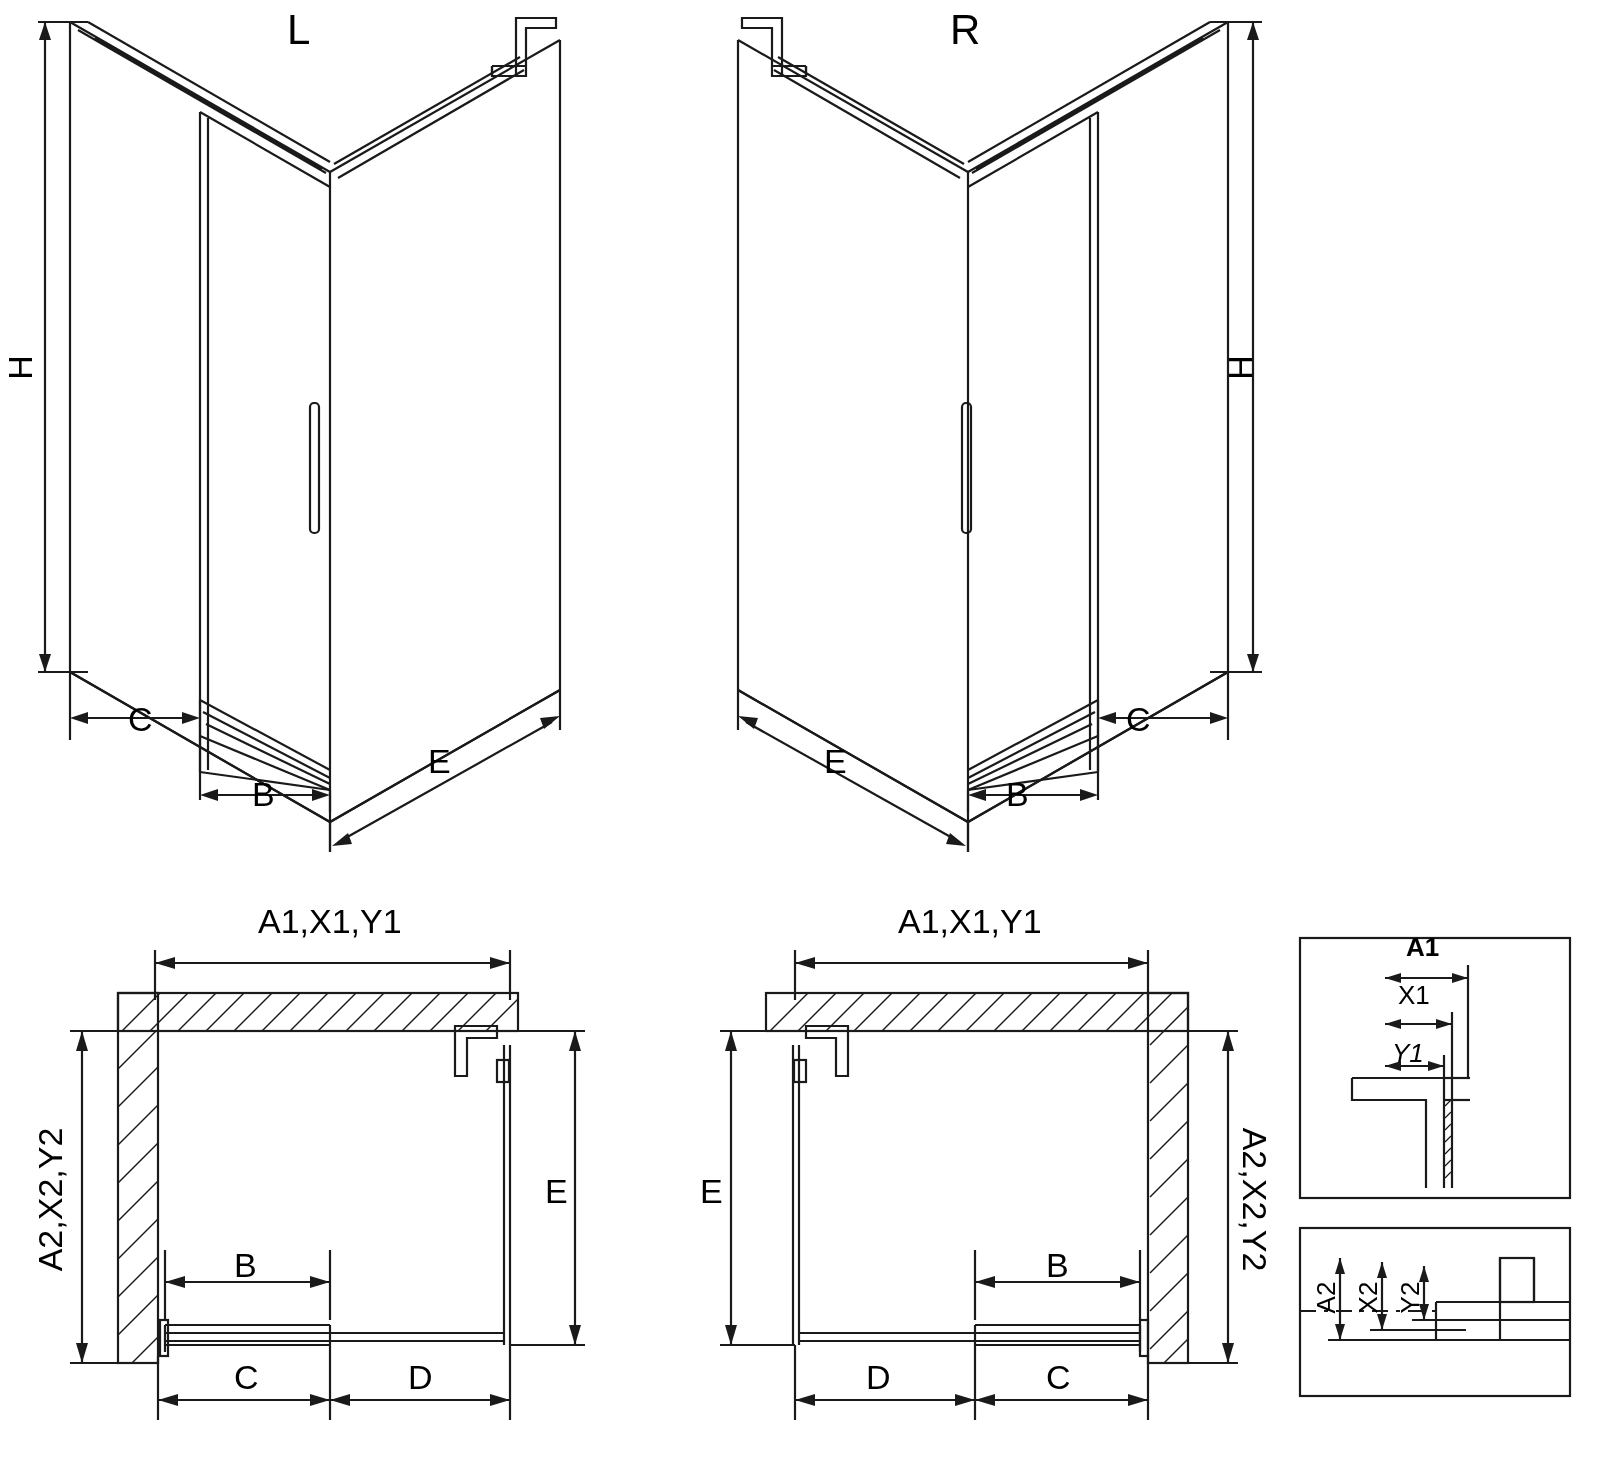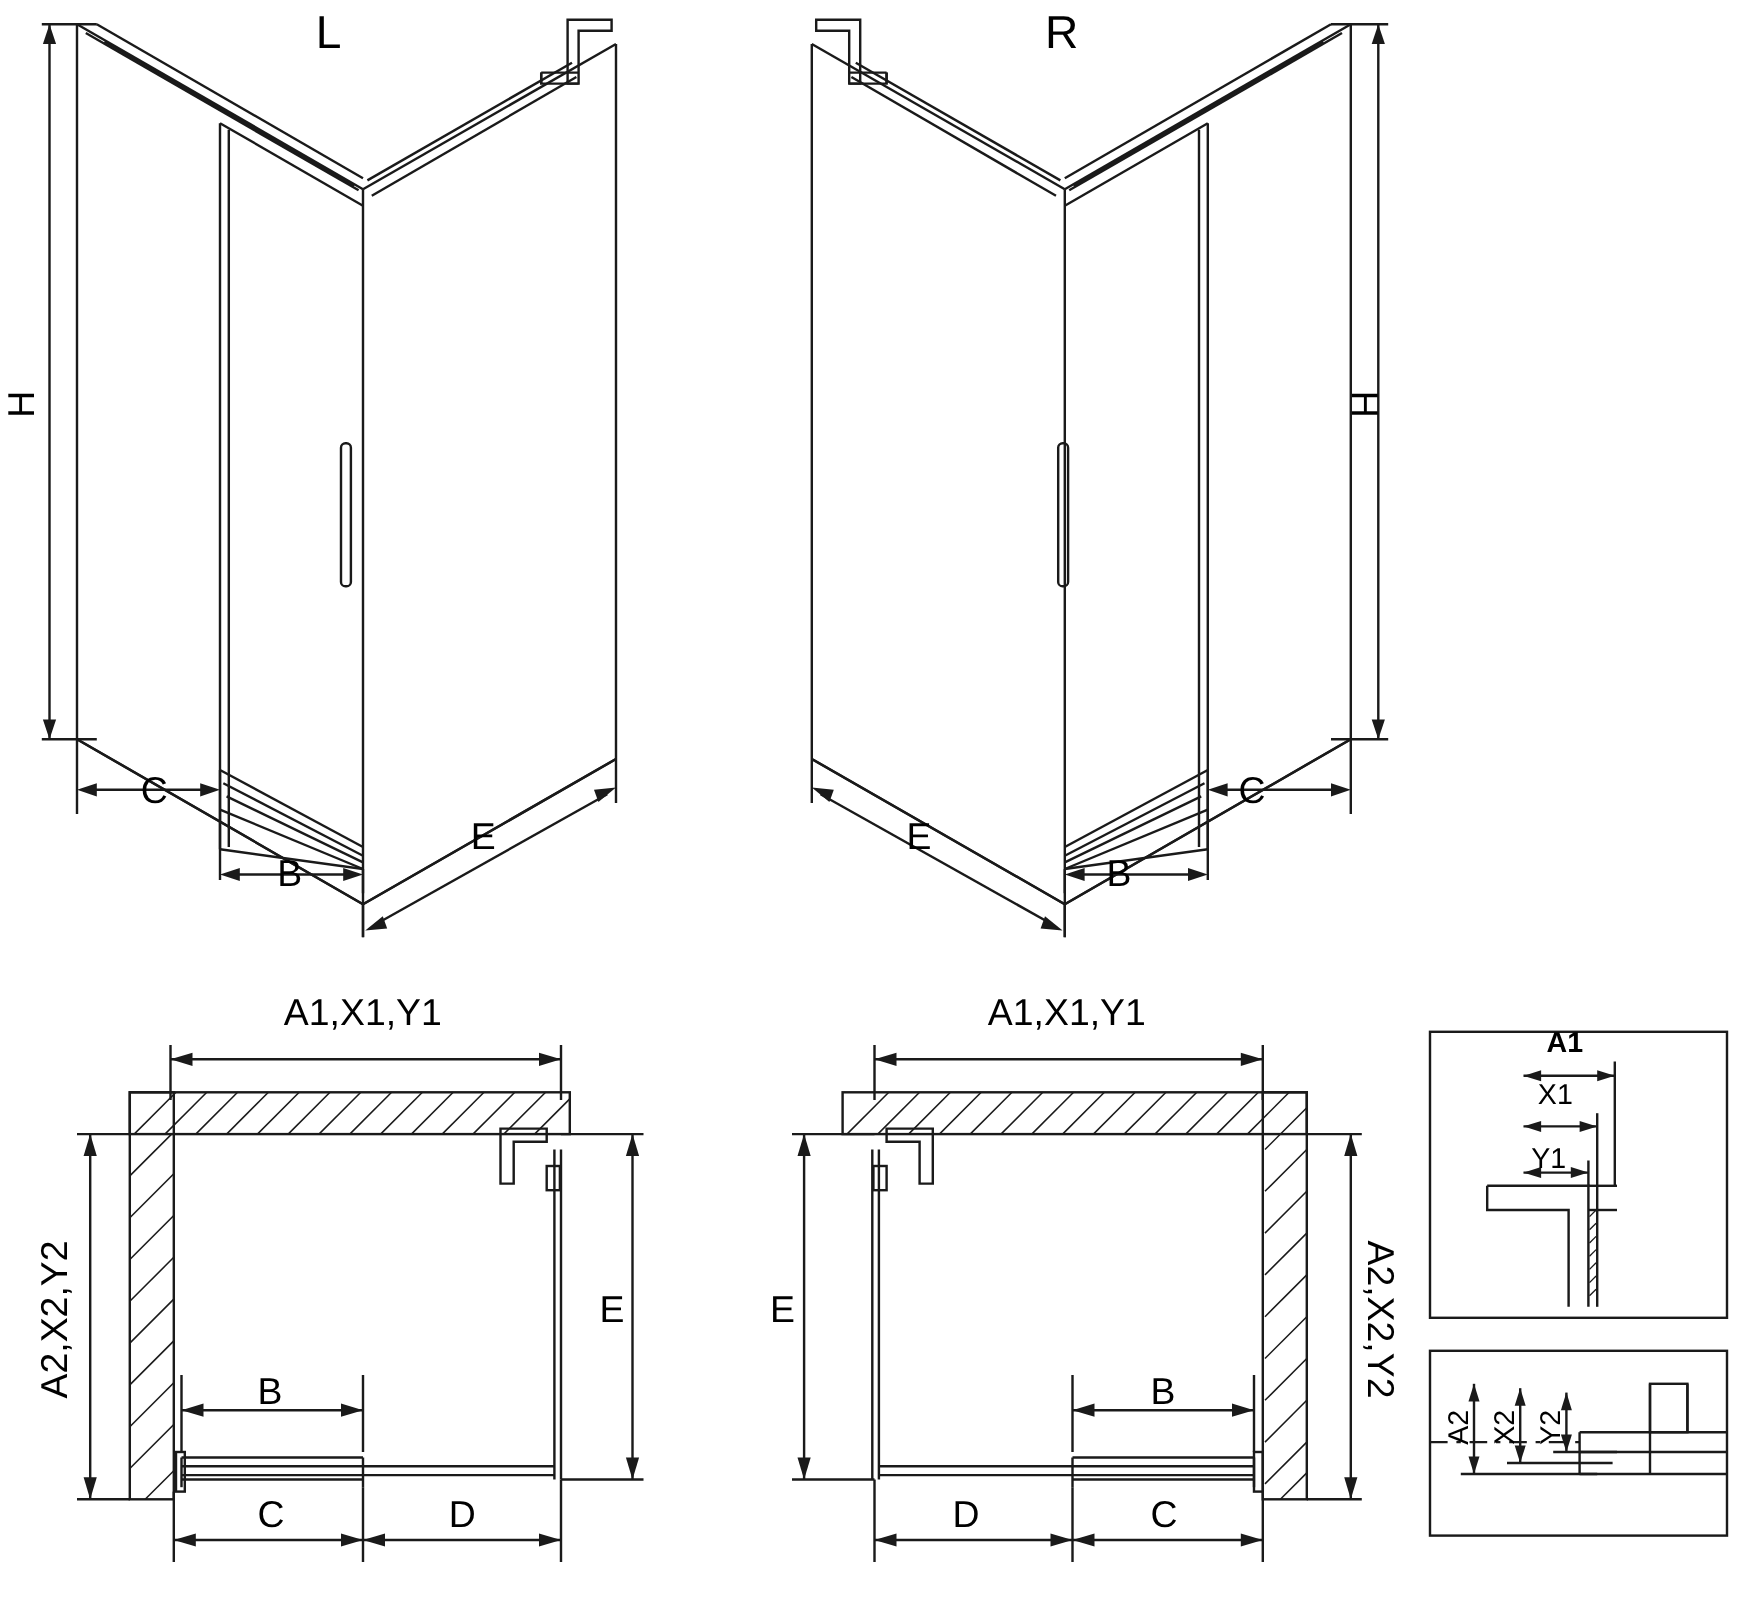--- a/index.html
+++ b/index.html
@@ -391,19 +391,19 @@
 
   <div class="lbl dim" style="left:898px;top:902px;">A1,X1,Y1</div>
   <div class="lbl dim rot90cw" style="left:1174px;top:1180px;width:160px;text-align:center;">A2,X2,Y2</div>
   <div class="lbl dim" style="left:700px;top:1172px;">E</div>
   <div class="lbl dim" style="left:1046px;top:1246px;">B</div>
   <div class="lbl dim" style="left:866px;top:1358px;">D</div>
   <div class="lbl dim" style="left:1046px;top:1358px;">C</div>
 
   <div class="lbl dimsm" style="left:1406px;top:932px;font-weight:bold;">A1</div>
   <div class="lbl dimsm" style="left:1398px;top:980px;">X1</div>
-  <div class="lbl dimsm" style="left:1392px;top:1038px;">Y1</div>
+  <div class="lbl dimsm" style="left:1392px;top:1038px;font-style:italic;">Y1</div>
 
   <div class="lbl dimsm rot90" style="left:1296px;top:1282px;width:60px;text-align:center;">A2</div>
   <div class="lbl dimsm rot90" style="left:1338px;top:1282px;width:60px;text-align:center;">X2</div>
   <div class="lbl dimsm rot90" style="left:1380px;top:1282px;width:60px;text-align:center;">Y2</div>
 
 </div>
 
 </body></html>

